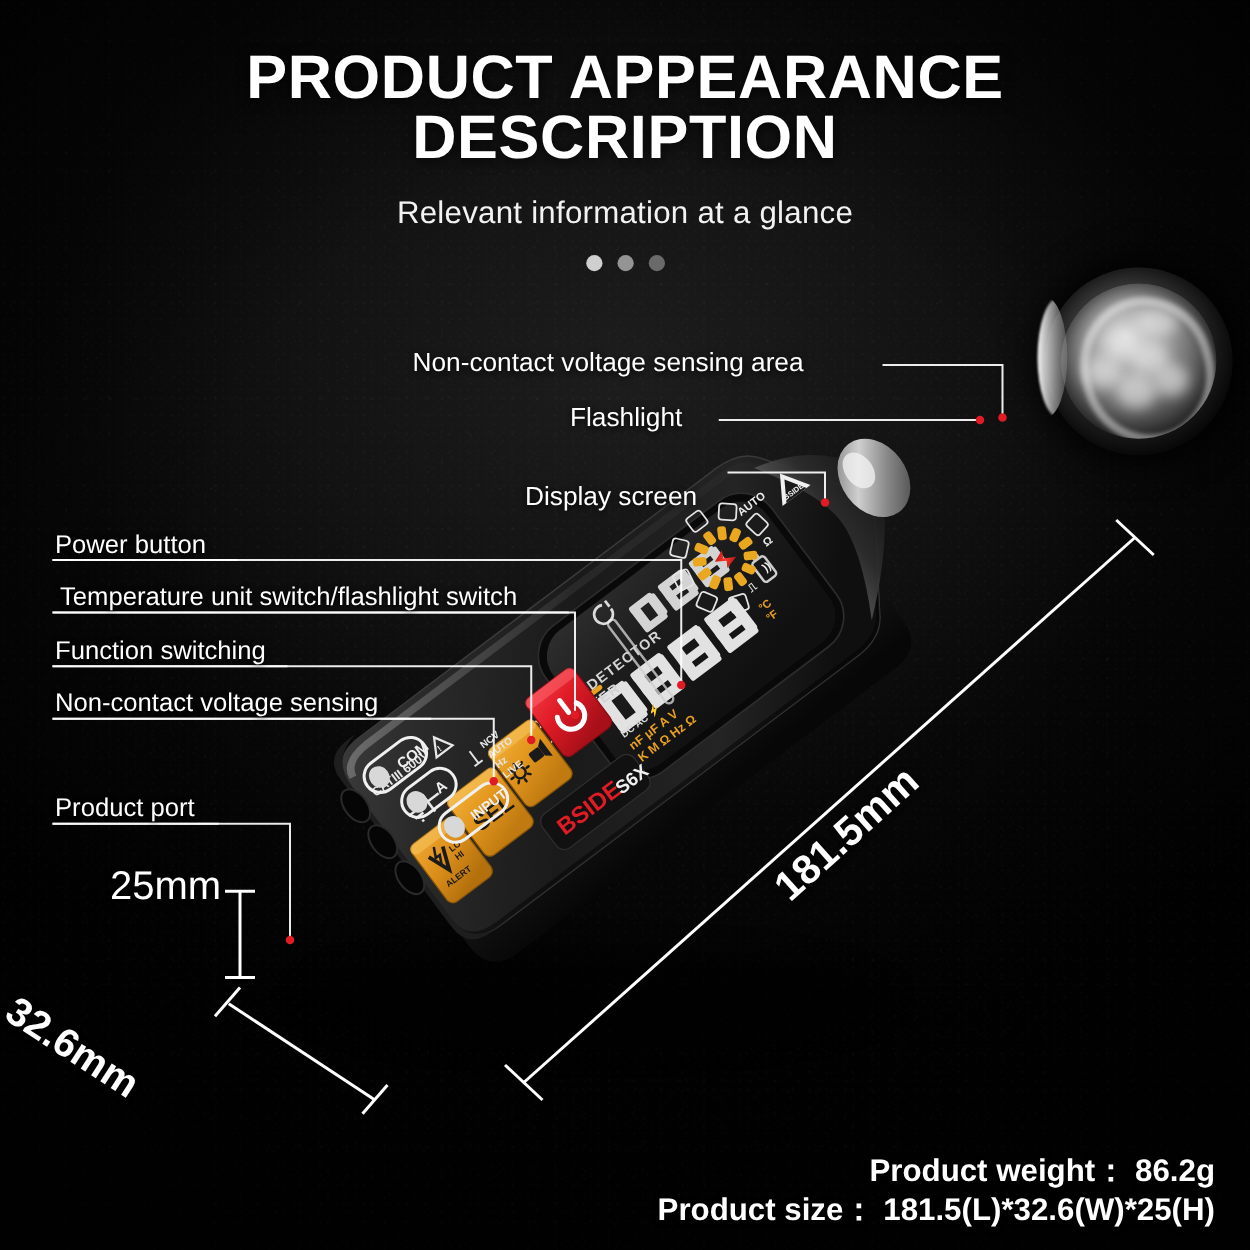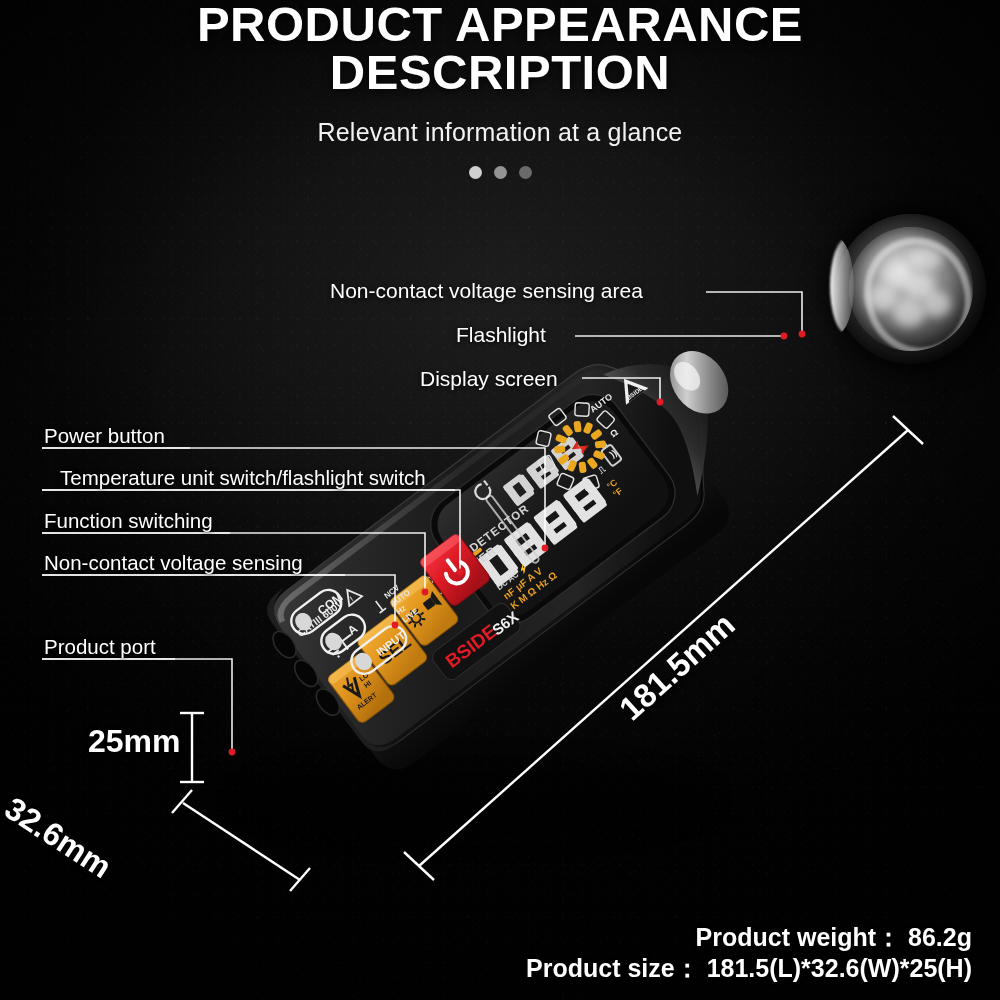--- a/index.html
+++ b/index.html
@@ -38,21 +38,21 @@
   }
   .bg-vig{
     position:absolute;inset:0;
     background:radial-gradient(ellipse 80% 70% at 50% 42%, rgba(0,0,0,0) 40%, rgba(0,0,0,.72) 100%);
   }
 
   
   .header{position:absolute;left:0;top:0;width:1000px;text-align:center;z-index:40;}
   .title{
     color:#fff;font-size:49px;font-weight:bold;letter-spacing:.5px;
-    line-height:48px;
+    line-height:48px;margin-top:38px;
     text-shadow:0 2px 10px rgba(0,0,0,.8);
   }
   .title .l2{display:block;}
   .subtitle{
     color:#f2f2f2;font-size:25px;font-weight:normal;margin-top:22px;
     letter-spacing:.2px;
   }
   .dots{margin-top:19px;display:flex;justify-content:center;gap:12px;}
   .dot{width:13px;height:13px;border-radius:50%;}
   .dot.d1{background:#cfcfcf;}
@@ -521,29 +521,29 @@
       <line x1="180" y1="782" x2="204" y2="782"></line>
 
       <line x1="183" y1="803" x2="300" y2="880"></line>
       <line x1="172" y1="813" x2="192" y2="790"></line>
       <line x1="290" y1="891" x2="310" y2="868"></line>
     </g>
   </svg>
 
   <div class="callout big" style="left:330px;top:279px;">Non-contact voltage sensing area</div>
   <div class="callout big" style="left:456px;top:323px;">Flashlight</div>
-  <div class="callout big" style="left:420px;top:367px;">Display screen</div>
+  <div class="callout big" style="left:420px;top:386px;">Display screen</div>
 
   <div class="callout" style="left:44px;top:424px;">Power button</div>
-  <div class="callout" style="left:60px;top:466px;">Temperature unit switch/flashlight switch</div>
+  <div class="callout" style="left:48px;top:466px;">Temperature unit switch/flashlight switch</div>
   <div class="callout" style="left:44px;top:509px;">Function switching</div>
   <div class="callout" style="left:44px;top:551px;text-align:right;">Non-contact voltage sensing</div>
   <div class="callout" style="left:44px;top:635px;">Product port</div>
 
-  <div class="callout" style="left:88px;top:723px;font-size:32px;font-weight:bold;">25mm</div>
+  <div class="callout" style="left:88px;top:690px;font-size:32px;font-weight:normal;">25mm</div>
   <div class="callout" style="left:18px;top:790px;font-size:32px;font-weight:bold;transform:rotate(33deg);transform-origin:left top;">32.6mm</div>
   <div class="callout" style="left:612px;top:700px;font-size:33px;font-weight:bold;transform:rotate(-42deg);transform-origin:left top;">181.5mm</div>
 
   <div class="footer">
     <div>Product weight： 86.2g</div>
     <div>Product size： 181.5(L)*32.6(W)*25(H)</div>
   </div>
 
 </div>
 

